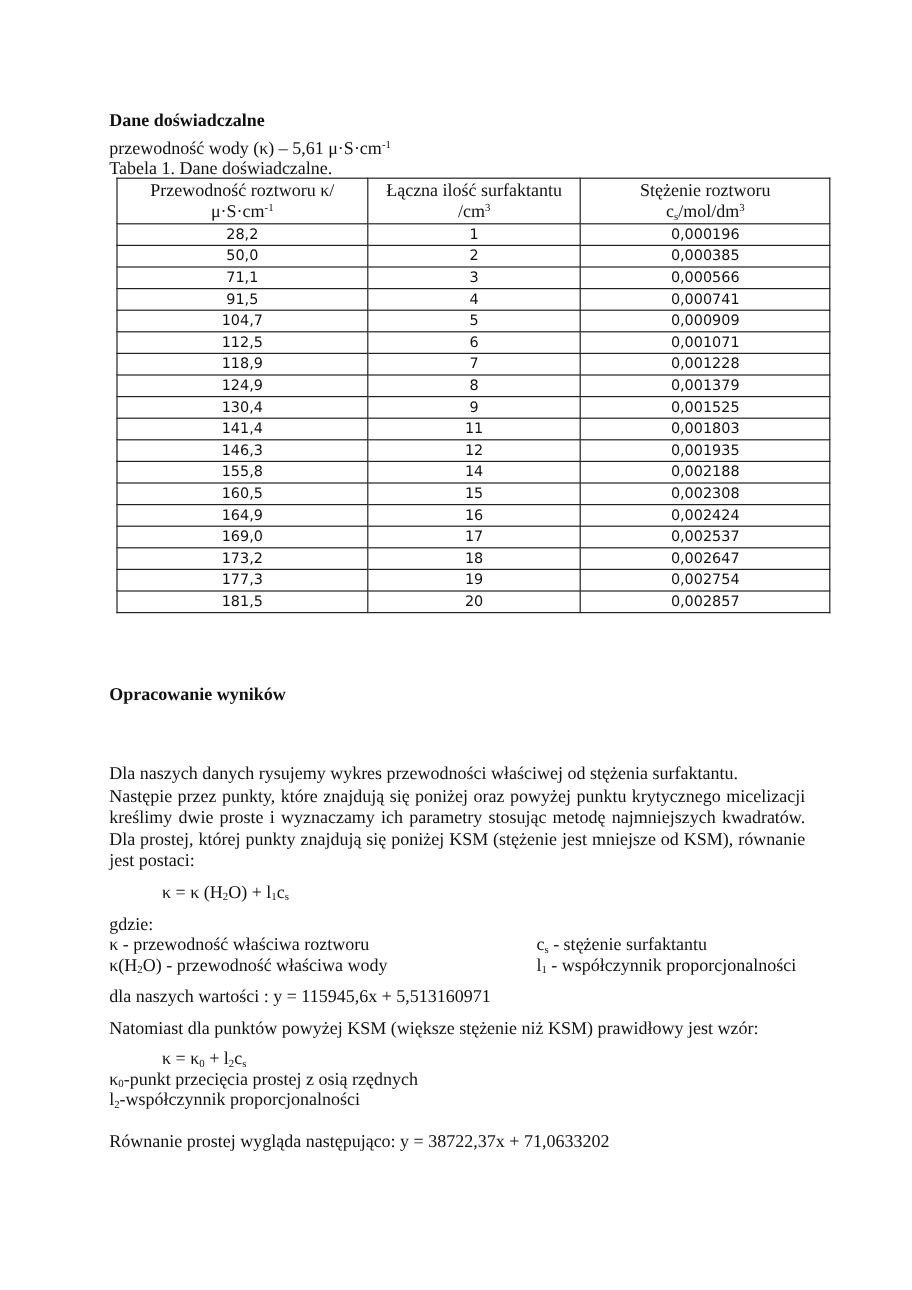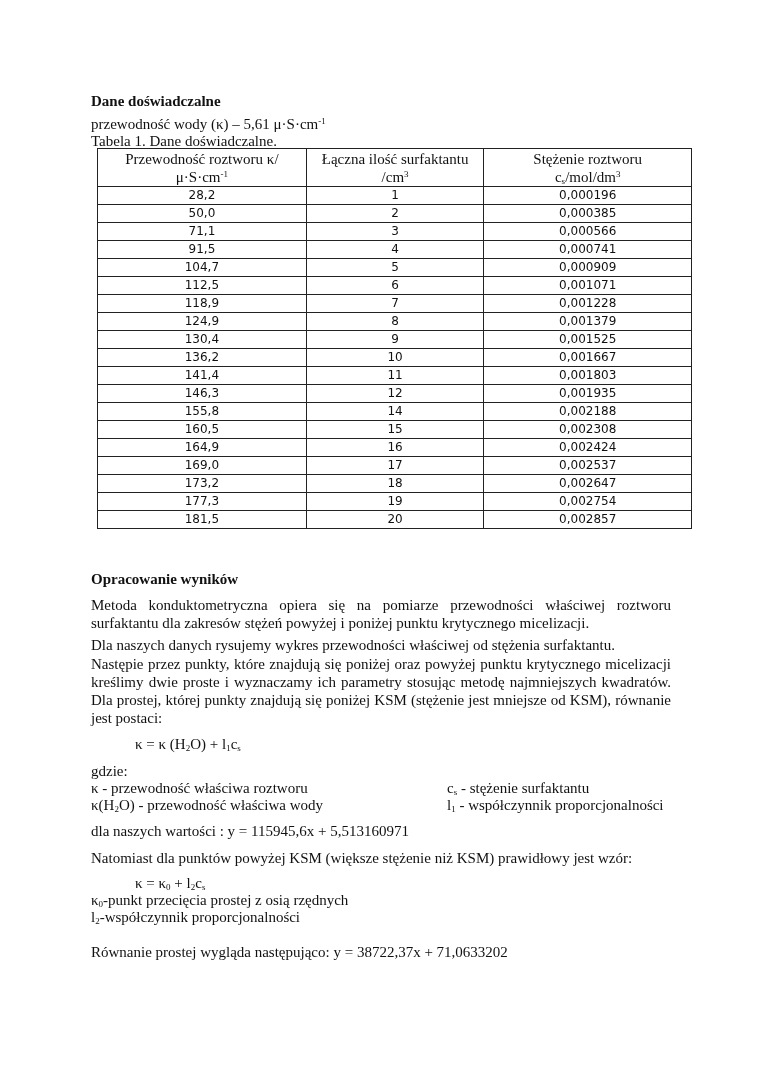--- a/index.html
+++ b/index.html
@@ -78,25 +78,20 @@
           <td>124,9</td>
           <td>8</td>
           <td>0,001379</td>
         </tr>
         <tr>
           <td>130,4</td>
           <td>9</td>
           <td>0,001525</td>
         </tr>
         <tr>
-          <td>136,2</td>
-          <td>10</td>
-          <td>0,001667</td>
-        </tr>
-        <tr>
           <td>141,4</td>
           <td>11</td>
           <td>0,001803</td>
         </tr>
         <tr>
           <td>146,3</td>
           <td>12</td>
           <td>0,001935</td>
         </tr>
         <tr>
@@ -132,21 +127,20 @@
         <tr>
           <td>181,5</td>
           <td>20</td>
           <td>0,002857</td>
         </tr>
       </tbody>
   </table>
 
   <div class="abs bold" style="left:91px; top:570px;">Opracowanie wyników</div>
 
-  <div class="para" style="top:596px;">Metoda konduktometryczna opiera się na pomiarze przewodności właściwej roztworu surfaktantu dla zakresów stężeń powyżej i poniżej punktu krytycznego micelizacji.</div>
 
   <div class="abs" style="left:91px; top:636px;">Dla naszych danych rysujemy wykres przewodności właściwej od stężenia surfaktantu.</div>
   <div class="para" style="top:655px;">Następie przez punkty, które znajdują się poniżej oraz powyżej punktu krytycznego micelizacji kreślimy dwie proste i wyznaczamy ich parametry stosując metodę najmniejszych kwadratów. Dla prostej, której punkty znajdują się poniżej KSM (stężenie jest mniejsze od KSM), równanie jest postaci:</div>
 
   <div class="abs" style="left:135px; top:735px;"><span>κ  = κ (H</span><sub>2</sub><span>O) + l</span><sub>1</sub><span>c</span><sub>s</sub></div>
 
   <div class="abs" style="left:91px; top:762px;">gdzie:</div>
 
   <div class="abs" style="left:91px; top:779px;"><span>κ</span><span> - przewodność właściwa roztworu</span></div>
   <div class="abs" style="left:91px; top:796px;"><span>κ(H</span><sub>2</sub><span>O)</span><span> - przewodność właściwa wody</span></div>

